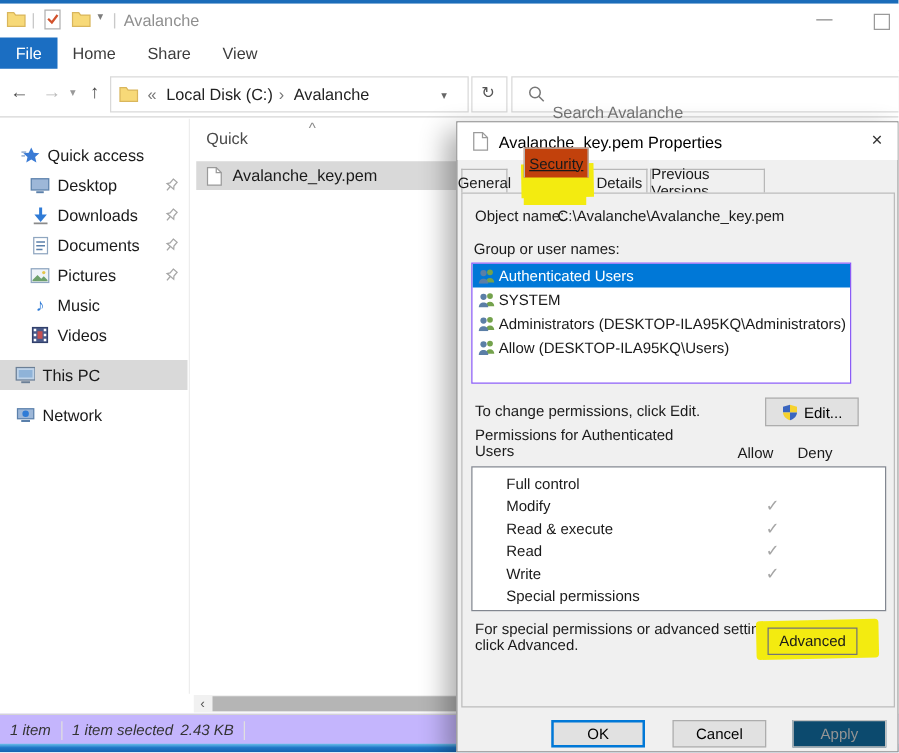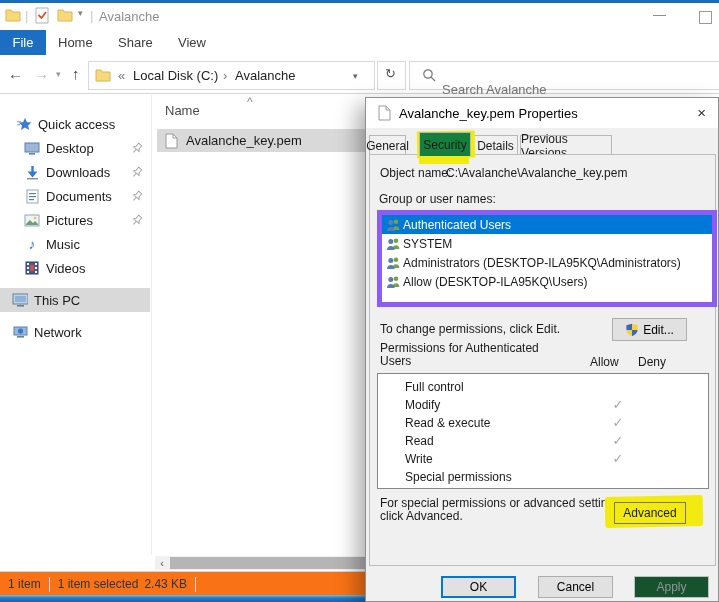--- a/index.html
+++ b/index.html
@@ -36,47 +36,47 @@
   
   .col-hd{font-size:13px;color:#4a4a4a;}
   .sort{font-size:12px;color:#8a8a8a;}
   .filerow{left:157px;top:129px;width:208px;height:23px;background:#d9d9d9;display:flex;align-items:center;}
   .filerow .nm{font-size:13px;margin-left:8px;}
   
   .hscroll{left:155px;top:556px;width:210px;height:14px;background:#f1f1f1;}
   .harrow{position:absolute;left:0;top:0;width:14px;height:14px;color:#555;font-size:11px;
           display:flex;align-items:center;justify-content:center;}
   .hthumb{position:absolute;left:15px;top:1px;width:195px;height:12px;background:#b5b5b5;}
-  .statusbar{left:0;top:571px;width:719px;height:24px;background:#f97316;border-top:1px solid #d4d4d4;
-             display:flex;align-items:center;font-size:12px;color:#333;}
+  .statusbar{left:0;top:571px;width:719px;height:24px;background:#c4b5fd;border-top:1px solid #d4d4d4;
+             display:flex;align-items:center;font-size:12px;color:#333;font-style:italic;}
   .st-sep{width:1px;height:15px;background:#e0e0e0;margin:0 8px;}
   .taskbar{left:0;top:595px;width:719px;height:7px;
            background:linear-gradient(180deg,#6cc0ea 0%,#2077c8 45%,#1463ae 100%);}
   
   .dialog{left:365px;top:97px;width:354px;height:505px;background:#f0f0f0;border:1px solid #8f8f8f;
           box-shadow:-8px 8px 20px rgba(0,0,0,.32);box-sizing:border-box;z-index:10;}
   .dlg-title{position:absolute;left:0;top:0;width:100%;height:30px;background:#fff;}
   .dlg-title .t{position:absolute;left:33px;top:8px;font-size:13px;color:#000;}
   .dlg-close{position:absolute;right:12px;top:6px;font-size:15px;color:#333;}
   .dtab{position:absolute;height:20px;top:37px;background:#f0f0f0;border:1px solid #b8b8b8;border-bottom:none;
         font-size:12px;color:#1a1a1a;display:flex;align-items:center;justify-content:center;box-sizing:border-box;}
-  .dtab.active{top:34px;height:24px;background:#15803d;z-index:3;}
+  .dtab.active{top:20px;height:24px;background:#c2410c;z-index:3;text-decoration:underline;}
   .hl-blob{background:#f3eb10;z-index:2;}
   .tabpage{position:absolute;left:3px;top:56px;width:347px;height:412px;border:1px solid #bcbcbc;
            background:#f0f0f0;box-sizing:border-box;}
   .d12{font-size:12px;color:#1a1a1a;}
-  .listbox{position:absolute;left:11px;top:112px;width:340px;height:97px;background:#fff;
-           border:5px solid #8b5cf6;box-sizing:border-box;overflow:hidden;}
+  .listbox{position:absolute;left:11px;top:112px;width:304px;height:97px;background:#fff;
+           border:1px solid #8b5cf6;box-sizing:border-box;overflow:hidden;}
   .grow{display:flex;align-items:center;height:19px;font-size:12px;padding-left:4px;}
   .grow.sel{background:#0078d7;color:#fff;}
   .grow .ic{display:inline-flex;width:17px;}
   .btn{position:absolute;background:#e1e1e1;border:1px solid #adadad;font-size:12px;color:#000;
        display:flex;align-items:center;justify-content:center;box-sizing:border-box;}
   .btn.default{border:2px solid #0078d7;}
-  .btn.disabled{background:#14532d;border-color:#c0c0c0;color:#949494;}
+  .btn.disabled{background:#0c4a6e;border-color:#c0c0c0;color:#949494;}
   .permbox{position:absolute;left:11px;top:275px;width:332px;height:116px;background:#fff;
            border:1px solid #828790;box-sizing:border-box;}
   .permrow{position:absolute;left:0;width:100%;height:18px;font-size:12px;}
   .permrow .pn{position:absolute;left:27px;top:2px;}
   .permrow .ck{position:absolute;left:225px;top:1px;width:30px;text-align:center;color:#a6a6a6;font-size:13px;}
   .adv-btn{position:absolute;left:248px;top:404px;width:72px;height:22px;border:1px solid #757575;
            background:transparent;font-size:12px;display:flex;align-items:center;justify-content:center;
            box-sizing:border-box;z-index:4;}
 </style>
 </head>
@@ -259,21 +259,21 @@
           <rect x="2" y="2" width="13" height="8" fill="#9db7d8" stroke="#5b80ab"></rect>
           <circle cx="8.5" cy="6" r="2.6" fill="#2f7bd6"></circle>
           <rect x="5" y="11" width="7" height="1.6" fill="#5b80ab"></rect>
         </svg>
       </span>
     <span class="lbl">Network</span>
   </div>
 
   <div class="abs sep-v"></div>
 
-  <span class="abs col-hd" style="left:165px;top:103px;">Name</span>
+  <span class="abs col-hd" style="left:165px;top:103px;">Quick</span>
   <span class="abs sort" style="left:247px;top:95px;">^</span>
 
   <div class="abs filerow">
     <span style="margin-left:8px;display:inline-flex;">
       <svg width="13" height="16">
           <path d="M1 1h7l4 4v10H1z" fill="#fff" stroke="#9a9a9a"></path>
           <path d="M8 1v4h4" fill="none" stroke="#9a9a9a"></path>
         </svg>
       </span>
     <span class="nm">Avalanche_key.pem</span>

